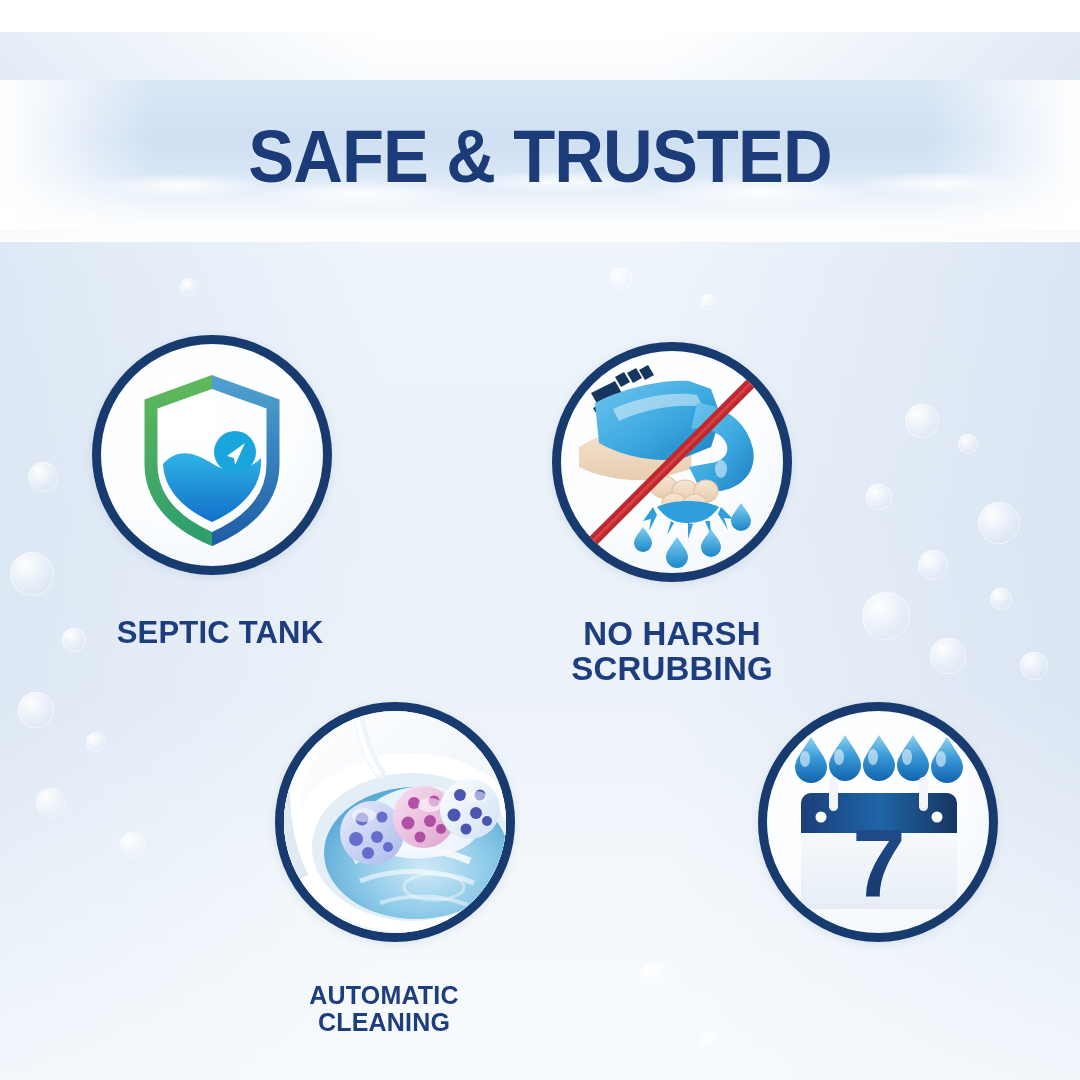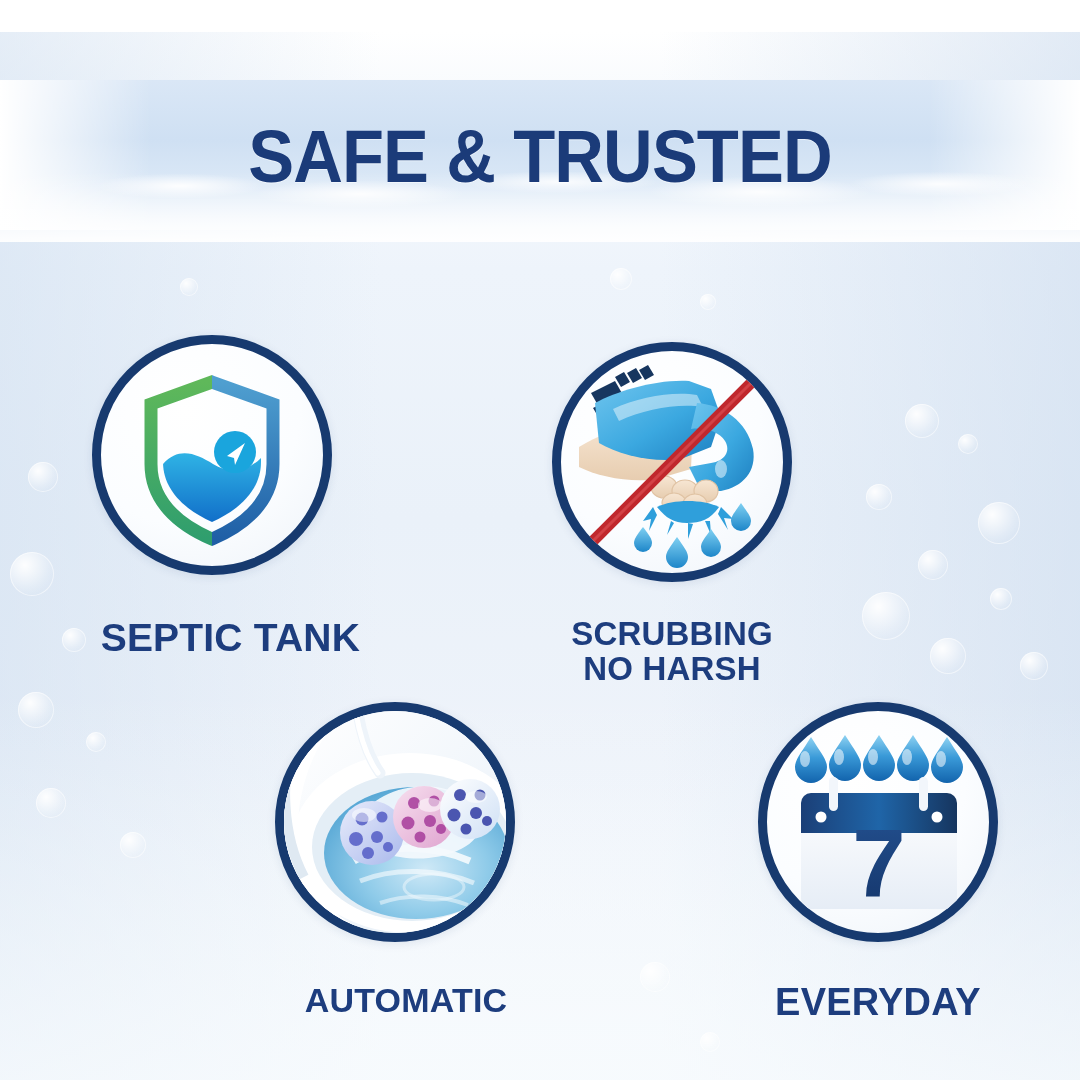--- a/index.html
+++ b/index.html
@@ -157,21 +157,21 @@
 
         <g clip-path="url(#innerShield)">
           <path d="M62 120 C78 102 96 110 112 120 C128 130 146 128 160 114 L160 190 L62 190 Z" fill="url(#wav)"></path>
         </g>
 
         <circle cx="134" cy="108" r="21" fill="#1aa5dd"></circle>
         <path d="M144 99 L126 112 L133 114 L134 121 Z" fill="#ffffff"></path>
       </svg>
     </div>
   </div>
-  <div class="cap" style="left:40px;top:585px;width:320px;font-size:39px;text-align:right;">
+  <div class="cap" style="left:60px;top:585px;width:320px;font-size:31px;">
     <span class="l">SEPTIC TANK</span>
   </div>
 
   <div class="badge" style="left:552px;top:310px;width:240px;height:240px;">
     <div class="ring"></div>
     <div class="ring-inner">
       <svg viewBox="0 0 222 222" width="222" height="222">
         <defs>
           <linearGradient id="brG" x1="0" y1="0" x2="1" y2="1">
             <stop offset="0%" stop-color="#6fc5ee"></stop>
@@ -227,22 +227,22 @@
           <path d="M150 178 c6 9 10 13 10 18 a10 10 0 0 1 -20 0 c0 -5 4 -9 10 -18 Z"></path>
           <path d="M180 152 c6 9 10 13 10 18 a10 10 0 0 1 -20 0 c0 -5 4 -9 10 -18 Z"></path>
         </g>
 
         <line x1="26" y1="196" x2="196" y2="26" stroke="#c0282d" stroke-width="11" stroke-linecap="butt"></line>
         <line x1="26" y1="196" x2="196" y2="26" stroke="#e2585c" stroke-width="3" stroke-linecap="butt" opacity=".55"></line>
       </svg>
     </div>
   </div>
   <div class="cap" style="left:512px;top:585px;width:320px;font-size:33px;">
+    <span class="l">NO HARSH</span>
     <span class="l">SCRUBBING</span>
-    <span class="l">NO HARSH</span>
   </div>
 
   <div class="badge" style="left:275px;top:670px;width:240px;height:240px;">
     <div class="ring"></div>
     <div class="ring-inner">
       <svg viewBox="0 0 222 222" width="222" height="222">
         <defs>
           <linearGradient id="bowlG" x1="0" y1="0" x2="1" y2="1">
             <stop offset="0%" stop-color="#ffffff"></stop>
               <stop offset="60%" stop-color="#f1f6fb"></stop>
@@ -320,22 +320,23 @@
             <circle cx="170" cy="104" r="6.5"></circle>
               <circle cx="192" cy="102" r="6"></circle>
             <circle cx="182" cy="118" r="5.5"></circle>
               <circle cx="203" cy="110" r="5"></circle>
           </g>
           <ellipse cx="192" cy="86" rx="11" ry="6" fill="#ffffff" opacity=".5"></ellipse>
         </g>
       </svg>
     </div>
   </div>
-  <div class="cap" style="left:246px;top:950px;width:320px;font-size:34px;">
+  <div class="cap" style="left:224px;top:950px;width:320px;font-size:25px;">
     <span class="l">AUTOMATIC</span>
+    <span class="l">CLEANING</span>
   </div>
 
   <div class="badge" style="left:758px;top:670px;width:240px;height:240px;">
     <div class="ring"></div>
     <div class="ring-inner">
       <svg viewBox="0 0 222 222" width="222" height="222">
         <defs>
           <linearGradient id="calHead" x1="0" y1="0" x2="1" y2="0">
             <stop offset="0%" stop-color="#1b3f77"></stop>
               <stop offset="50%" stop-color="#1f65a8"></stop>
@@ -375,16 +376,15 @@
         <path d="M34 92 a10 10 0 0 1 10 -10 h136 a10 10 0 0 1 10 10 v30 H34 Z" fill="url(#calHead)"></path>
         <circle cx="54" cy="106" r="5.5" fill="#ffffff"></circle>
         <circle cx="170" cy="106" r="5.5" fill="#ffffff"></circle>
         <rect x="62" y="66" width="9" height="34" rx="4.5" fill="#f2f6fb"></rect>
         <rect x="152" y="66" width="9" height="34" rx="4.5" fill="#f2f6fb"></rect>
         <text x="112" y="186" text-anchor="middle" font-family="Liberation Sans, sans-serif" font-size="96" font-weight="700" fill="url(#numG)">7</text>
       </svg>
     </div>
   </div>
   <div class="cap" style="left:718px;top:950px;width:320px;font-size:38px;">
-    <span class="l">EVERYDAY</span>
   </div>
 
 </div>
 
 </body></html>

